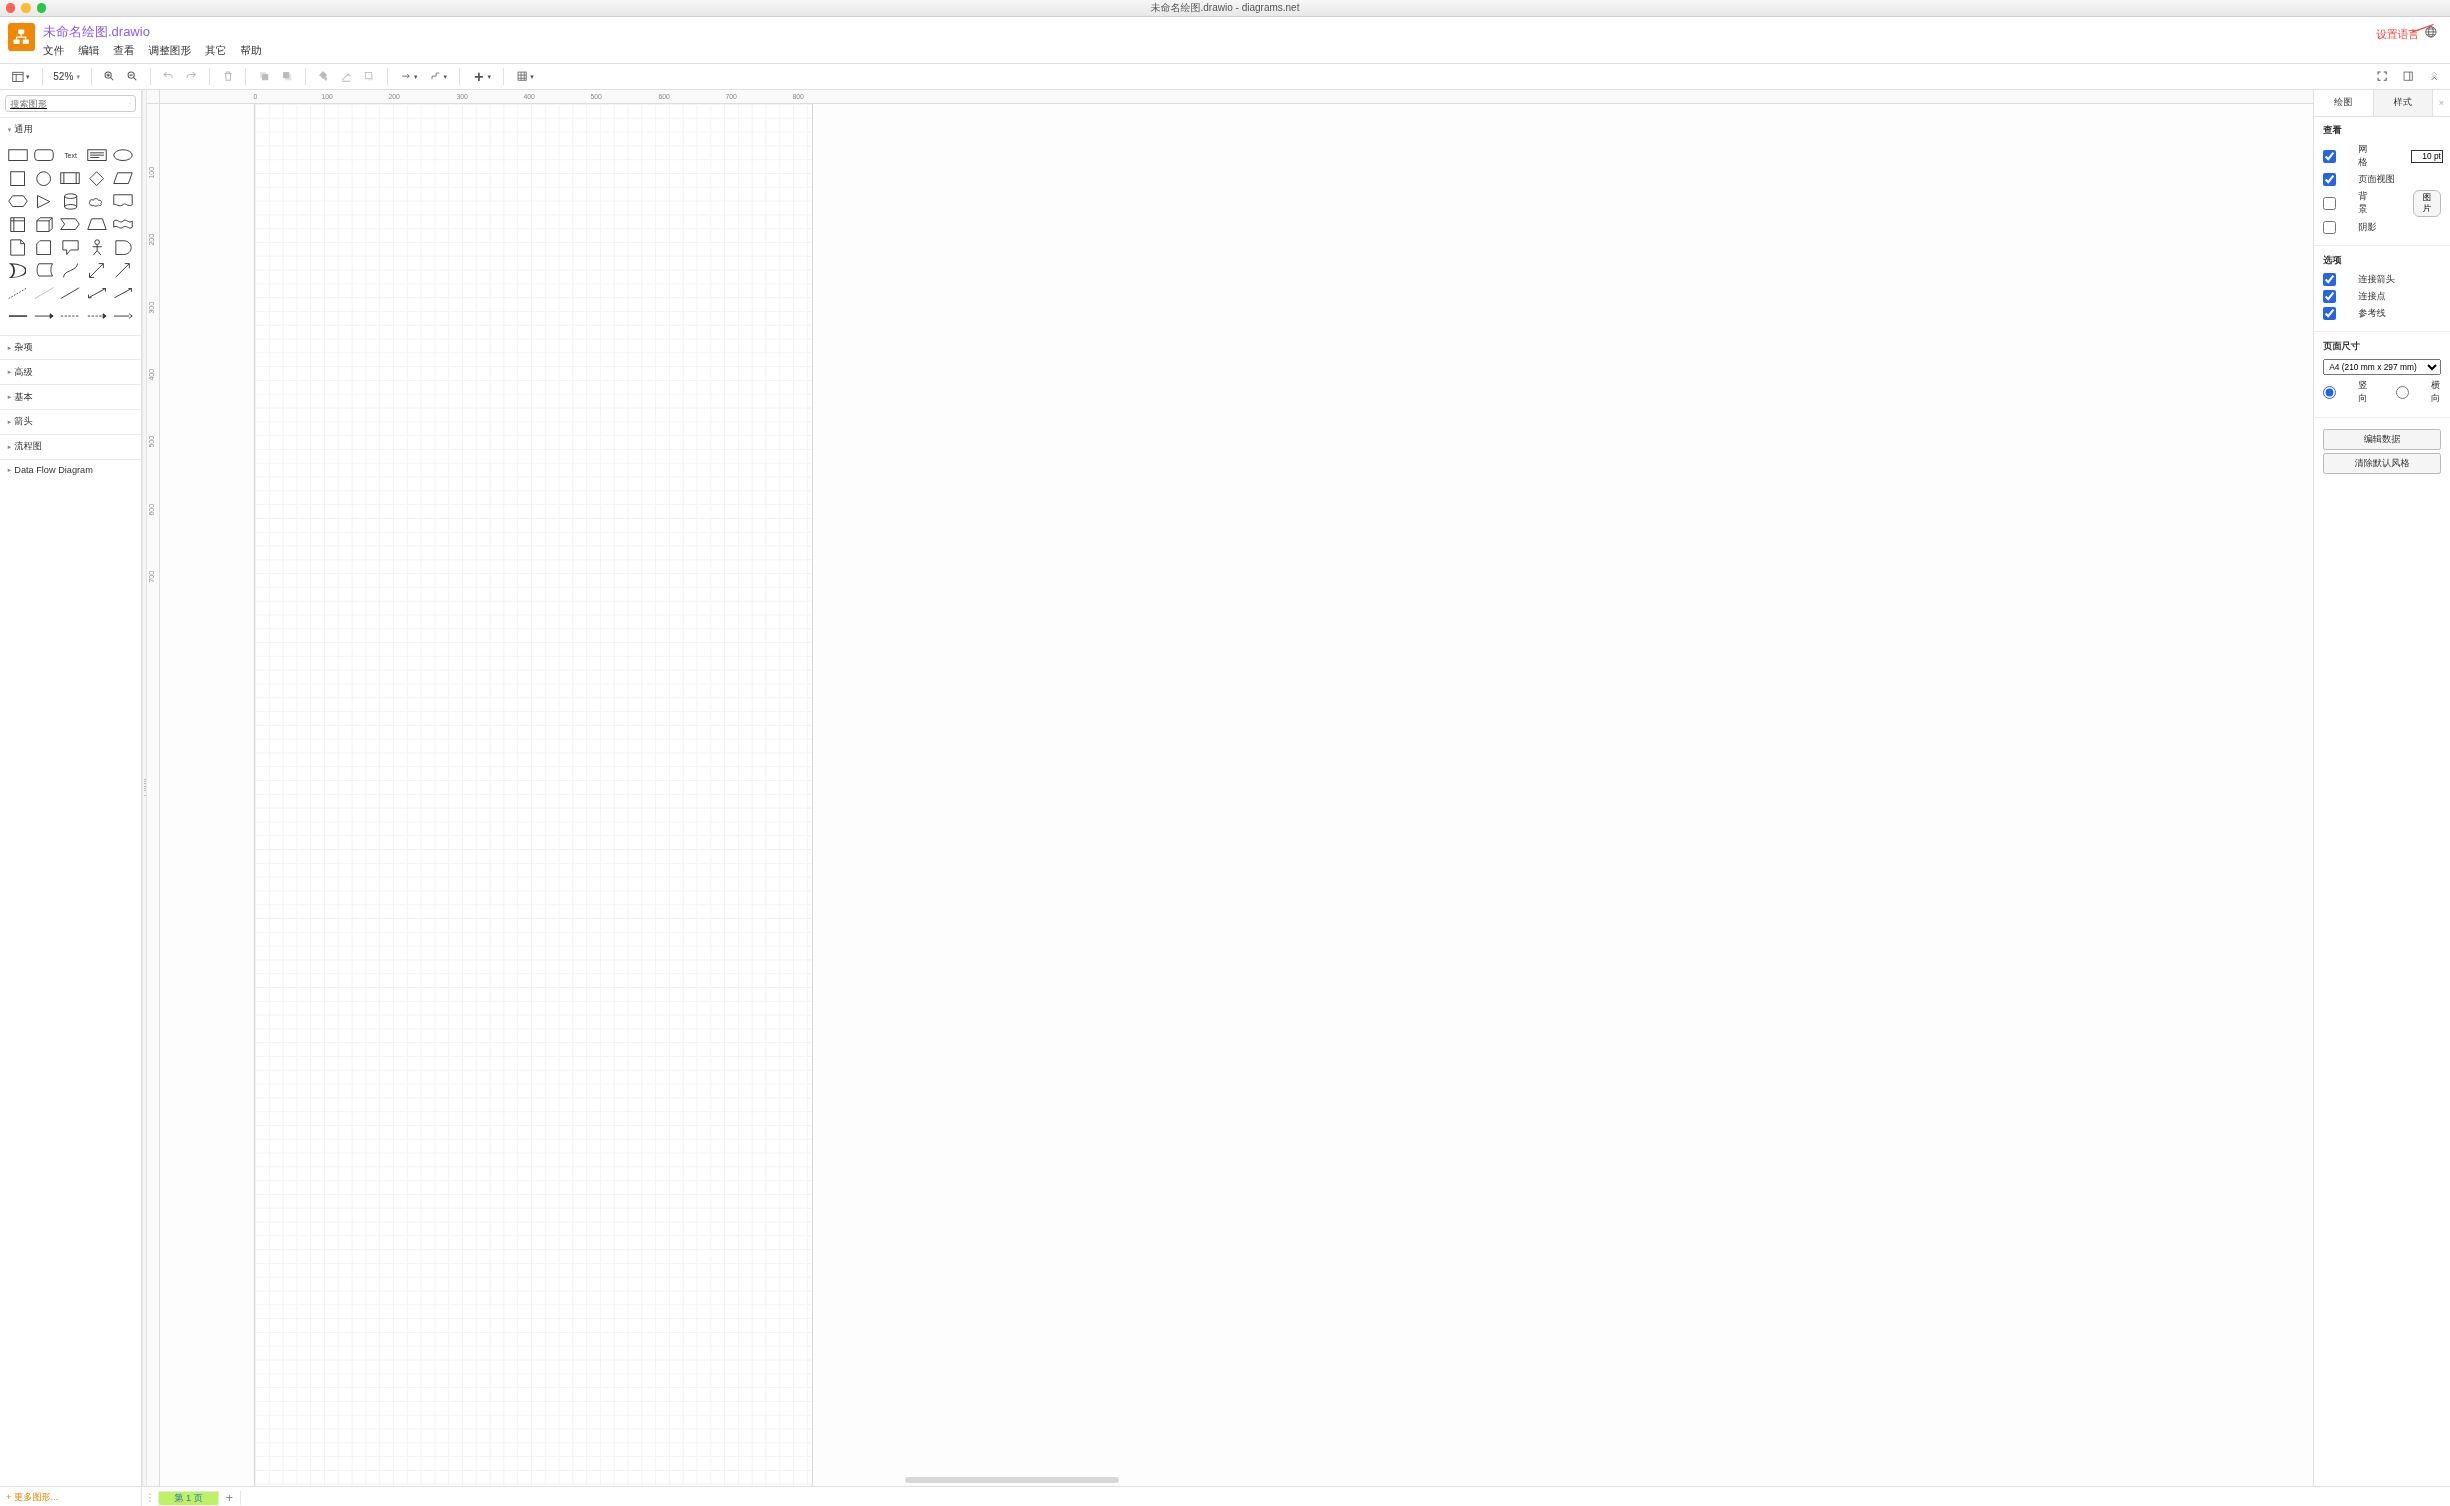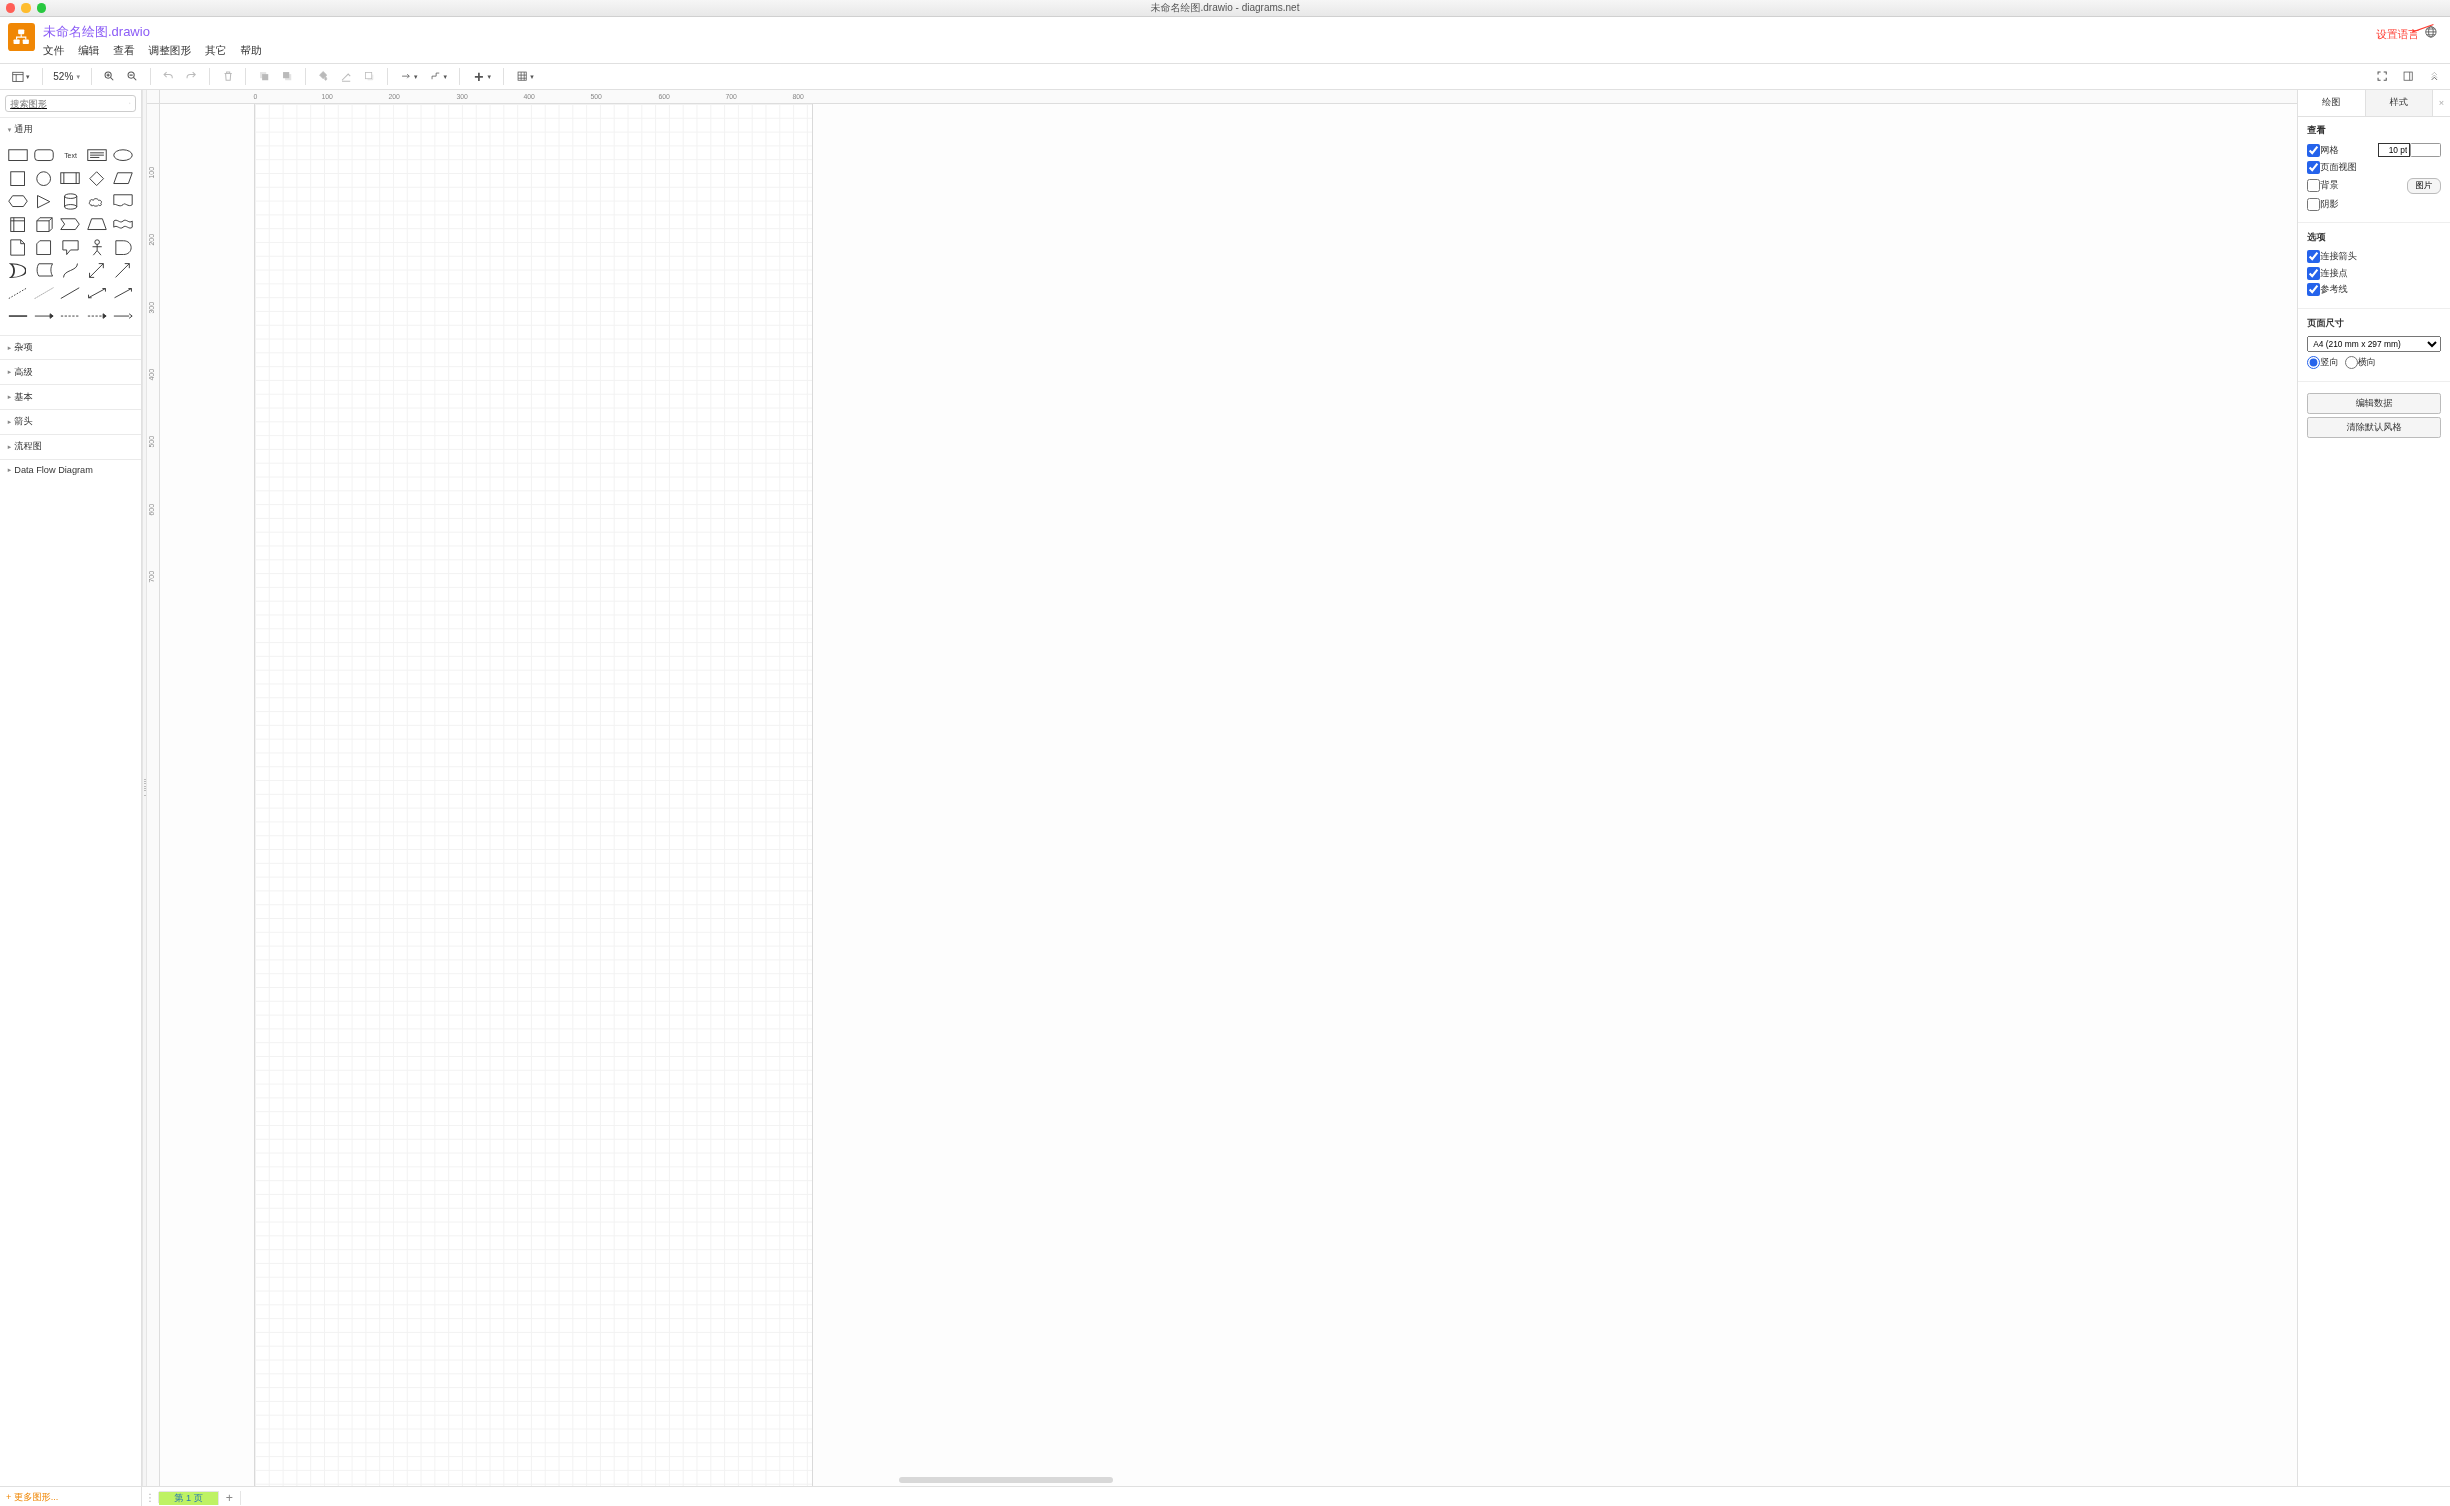--- a/index.html
+++ b/index.html
@@ -37,28 +37,28 @@
 .canvas-area{flex:1;position:relative;background:#fdfdfd;overflow:hidden;}
 .ruler-h{position:absolute;top:0;left:13.8px;right:0;height:13.8px;background:#fafafa;border-bottom:0.8px solid #ddd;font-size:6.9px;color:#888;}
 .ruler-h .tick{position:absolute;top:3.1px;}
 .ruler-v{position:absolute;top:13.8px;left:0;width:13.8px;bottom:0;background:#fafafa;border-right:0.8px solid #ddd;font-size:6.9px;color:#888;}
 .ruler-v .tick{position:absolute;left:1.5px;writing-mode:vertical-rl;transform:rotate(180deg);}
 .ruler-corner{position:absolute;top:0;left:0;width:13.8px;height:13.8px;background:#fafafa;border-right:0.8px solid #ddd;border-bottom:0.8px solid #ddd;}
 .page{position:absolute;top:13.8px;left:107px;width:559px;height:calc(100% - 13.8px);background:#fff;border-left:0.8px solid #d9d9d9;border-right:0.8px solid #d9d9d9;
   background-image:linear-gradient(#f2f2f2 0.8px,transparent 0.8px),linear-gradient(90deg,#f2f2f2 0.8px,transparent 0.8px);background-size:13.8px 13.8px;}
 .splitter{width:4.6px;background:#f5f5f5;border-left:0.8px solid #e5e5e5;border-right:0.8px solid #e5e5e5;cursor:col-resize;position:relative;}
 .splitter::after{content:"";position:absolute;top:50%;left:0.8px;width:2.3px;height:18.4px;background:repeating-linear-gradient(#bbb,#bbb 0.8px,transparent 0.8px,transparent 2.3px);transform:translateY(-50%);}
-.right-panel{width:153px;border-left:0.8px solid #e0e0e0;display:flex;flex-direction:column;font-size:9.2px;color:#333;overflow-y:auto;}
+.right-panel{width:137px;border-left:0.8px solid #e0e0e0;display:flex;flex-direction:column;font-size:9.2px;color:#333;overflow-y:auto;}
 .rp-tabs{display:flex;border-bottom:0.8px solid #e0e0e0;}
 .rp-tab{flex:1;text-align:center;padding:6.1px 0;background:#f4f4f4;border-right:0.8px solid #e0e0e0;cursor:pointer;}
 .rp-tab.active{background:#fff;font-weight:500;}
 .rp-close{width:17px;display:flex;align-items:center;justify-content:center;color:#aaa;cursor:pointer;}
 .rp-section{padding:7.7px 9.2px;border-bottom:0.8px solid #eee;}
 .rp-heading{font-weight:600;margin-bottom:6.1px;color:#333;}
-.rp-row{display:flex;align-items:center;gap:0;margin:3.8px 0;}
+.rp-row{display:flex;align-items:center;gap:22px;margin:3.8px 0;}
 .rp-row input[type=checkbox]{accent-color:#2563eb;}
 .rp-row input[type=radio]{accent-color:#2563eb;}
 .grid-size{width:32px;border:0.8px solid #333;text-align:right;font-size:8.4px;padding:0.8px 1.5px;}
 .color-swatch{width:31px;height:13.8px;border:0.8px solid #999;background:#fff;border-radius:1.5px;}
 .rp-img-btn{padding:1.5px 7.7px;border:0.8px solid #bbb;border-radius:6px;background:#f5f5f5;font-size:8.4px;cursor:pointer;}
 .rp-select{width:100%;font-size:8.4px;padding:1px;}
 .rp-widebtn{width:100%;padding:3.1px 0;border:0.8px solid #bbb;border-radius:2.3px;background:#f5f5f5;font-size:9.2px;margin:3.1px 0;cursor:pointer;text-align:center;}
 .statusbar{height:23px;border-top:0.8px solid #e0e0e0;display:flex;align-items:stretch;}
 .status-left{width:142px;border-right:0.8px solid #e0e0e0;display:flex;align-items:center;padding:0 6.1px;}
 .more-shapes{color:#f08705;font-size:9.2px;font-weight:500;cursor:pointer;}

